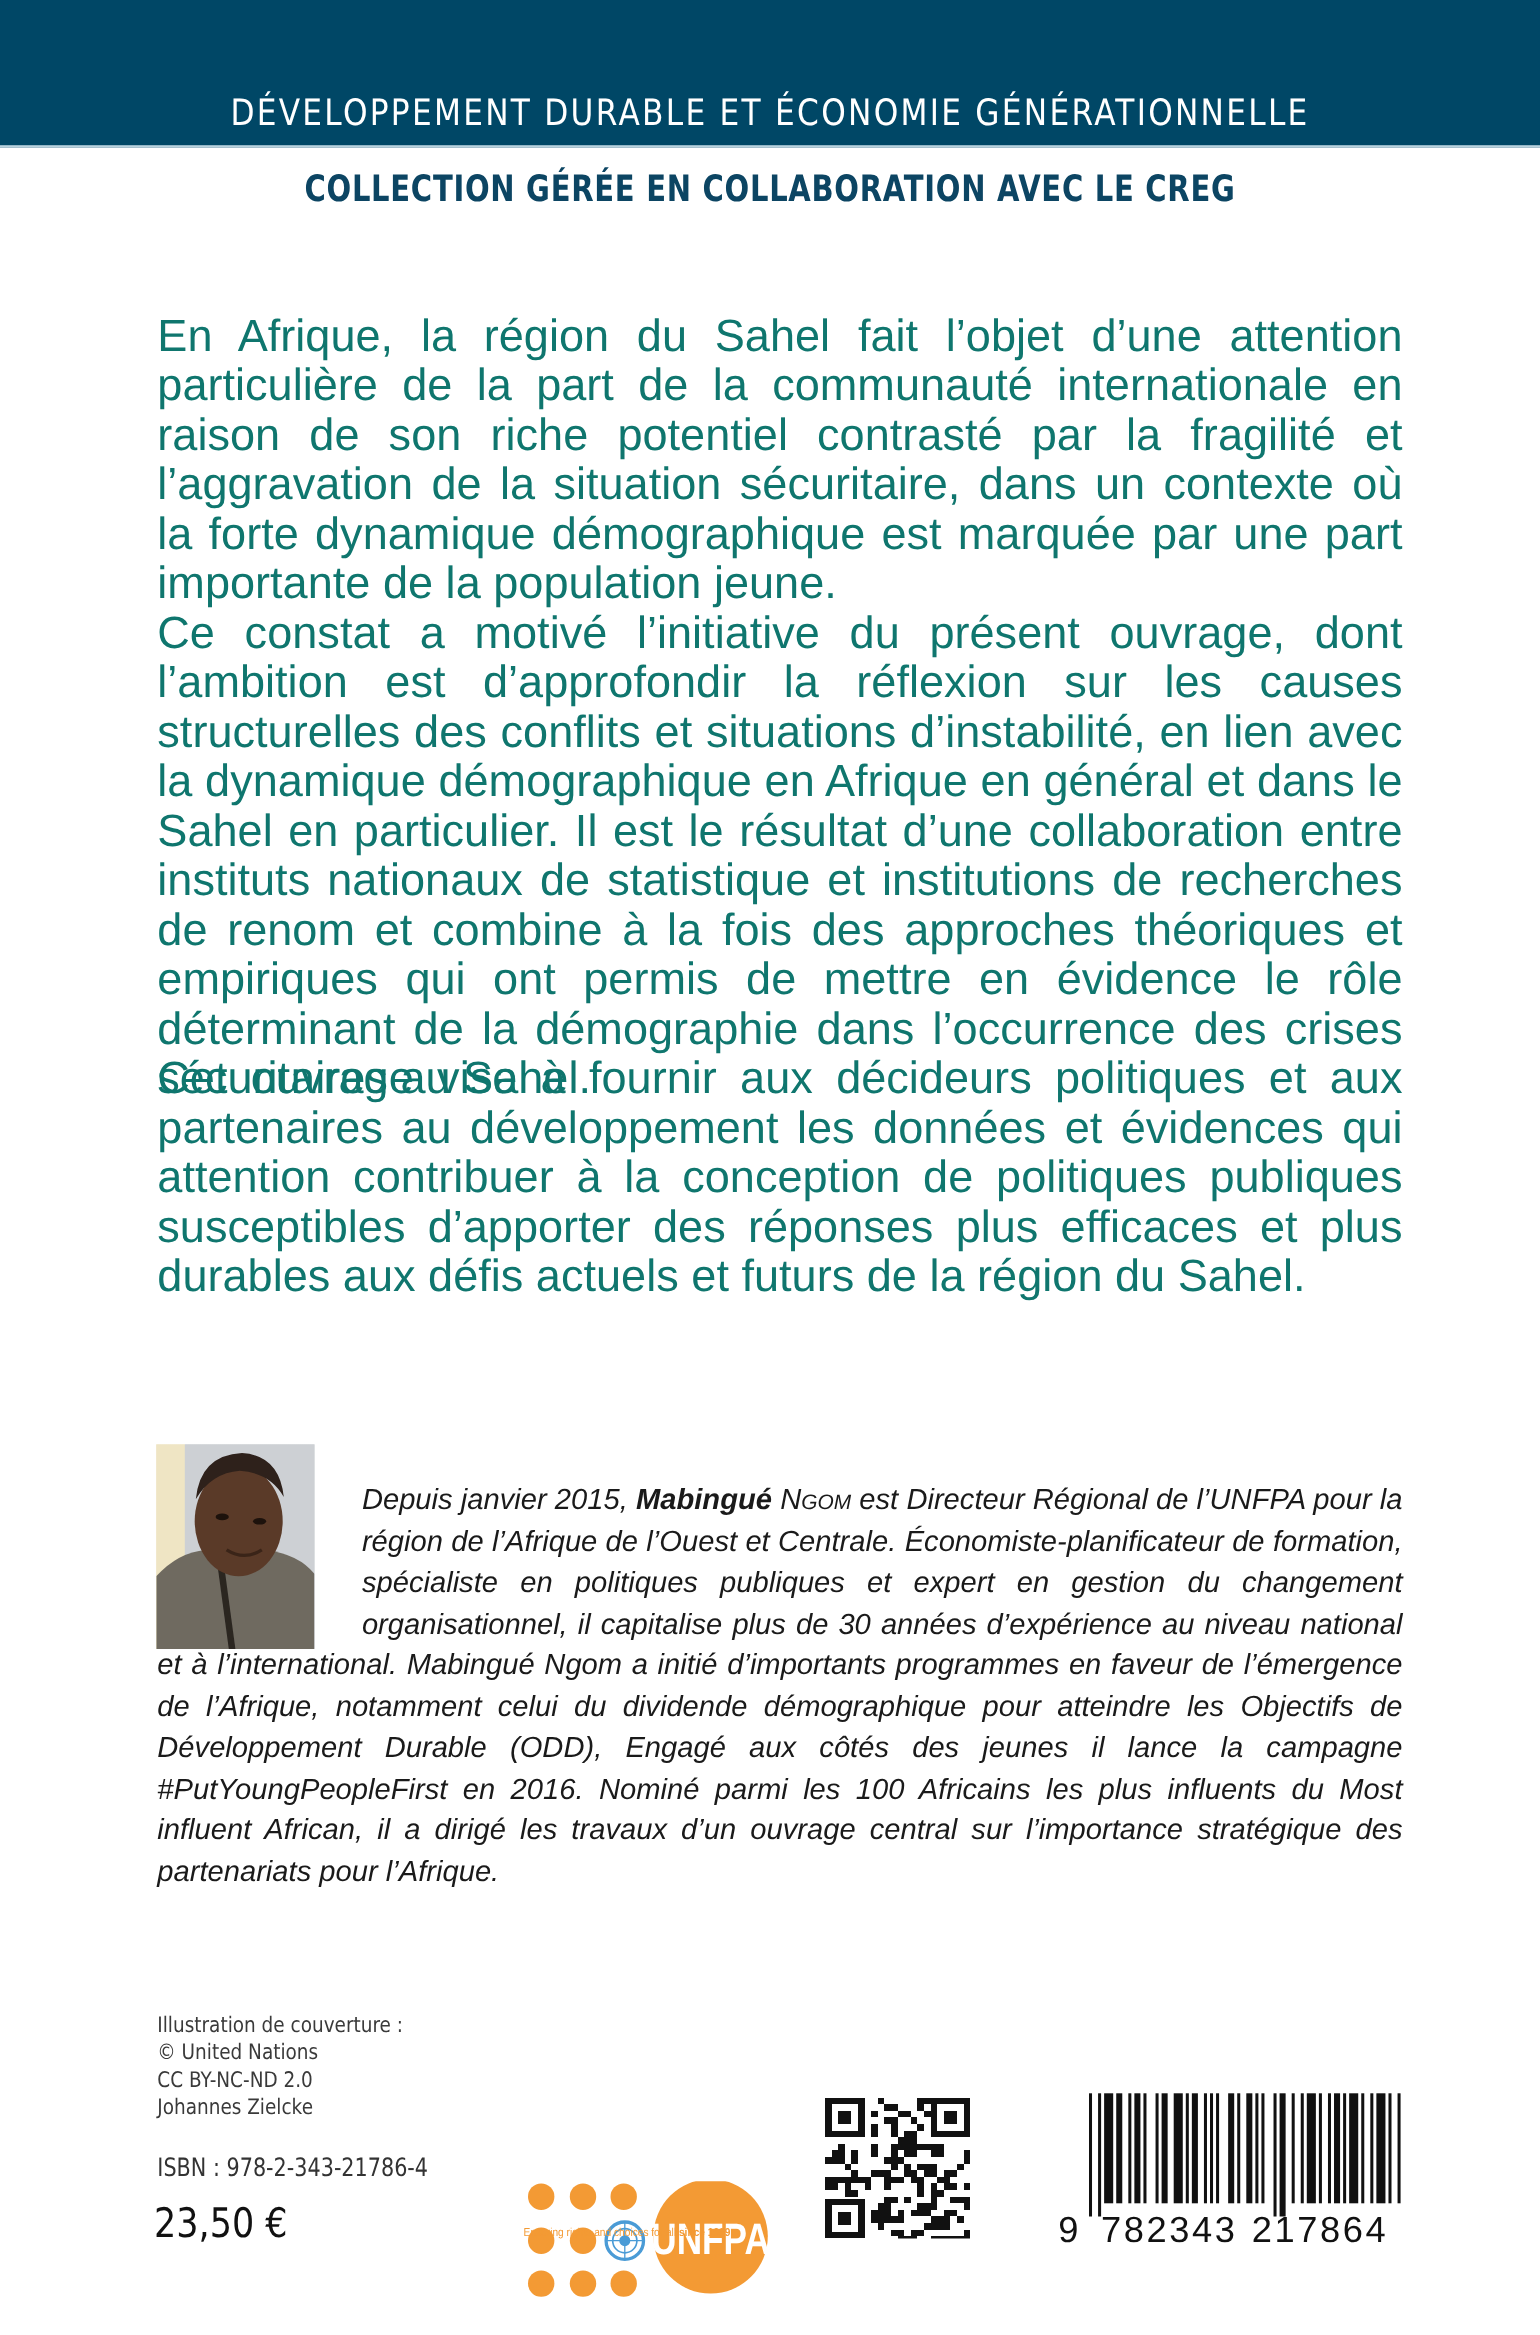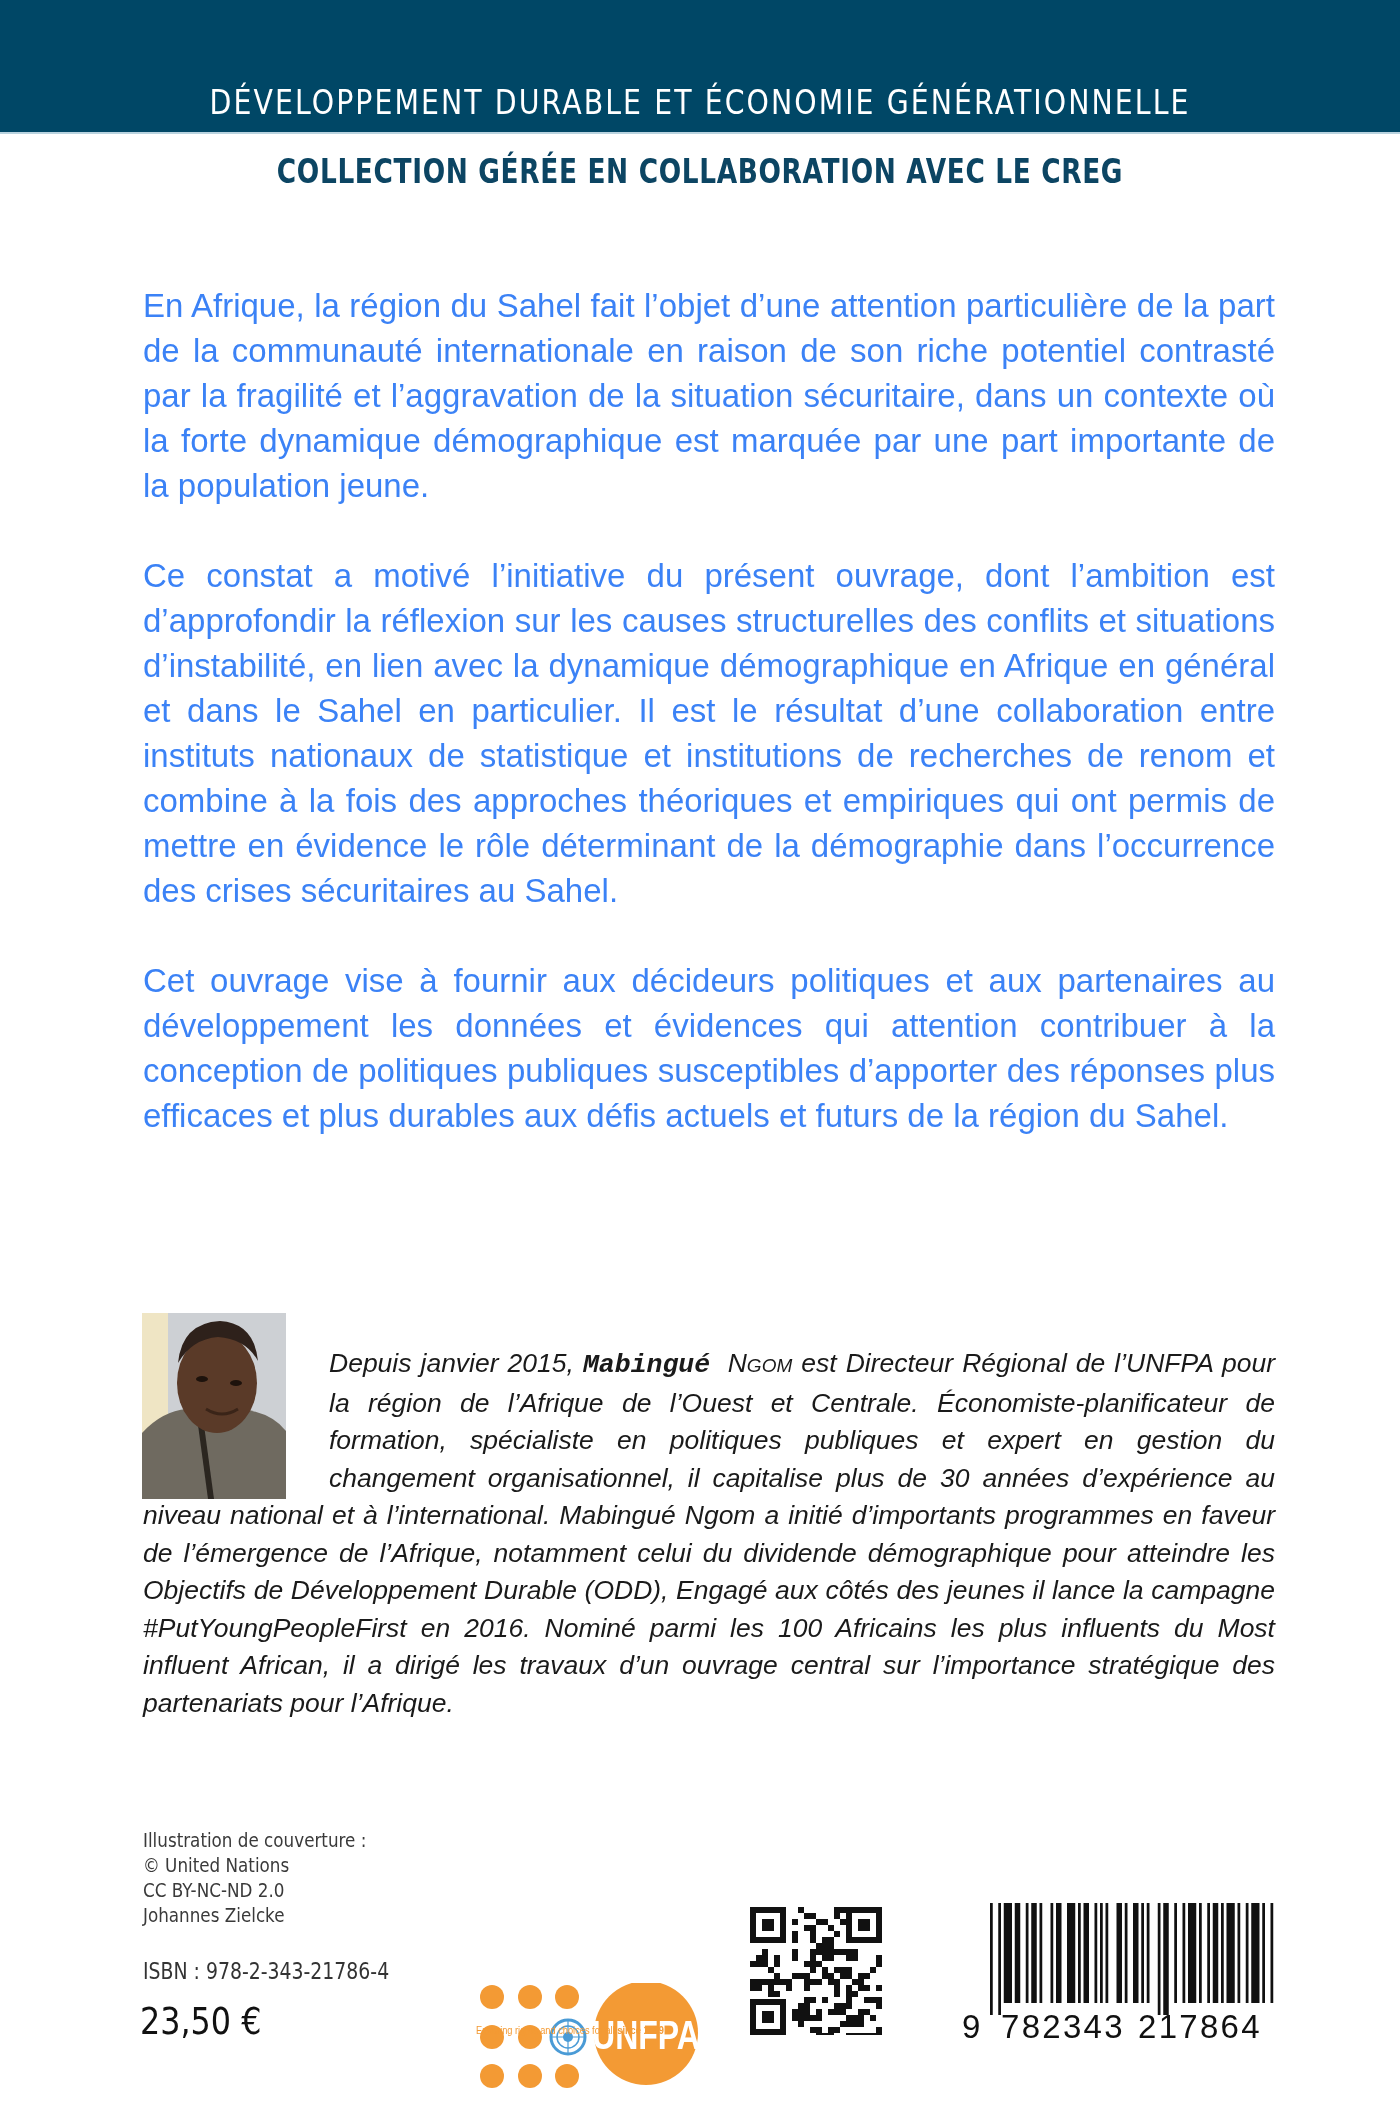--- a/index.html
+++ b/index.html
@@ -2,31 +2,31 @@
 <html><head>
 <meta charset="utf-8">
 <style>
   html, body { margin: 0; padding: 0; background: #ffffff; }
   body { width: 1400px; height: 2123px; position: relative; overflow: hidden; font-family: "Liberation Sans", sans-serif; color: #1a1a1a; }
 
   .band { position: absolute; left: 0; top: 0; width: 1400px; height: 132px; background: #004766; border-bottom: 2px solid #b9d3df; }
   .series-title { position: absolute; left: 0; width: 1400px; top: 83px; text-align: center; color: #ffffff; font-family: "DejaVu Sans", sans-serif; font-size: 33px; letter-spacing: 2.4px; font-weight: normal; transform: scaleX(0.86); transform-origin: center; white-space: nowrap; }
   .collection-title { position: absolute; left: 0; width: 1400px; top: 152px; text-align: center; color: #0c4563; font-family: "DejaVu Sans", sans-serif; font-weight: bold; font-size: 33px; letter-spacing: 0.8px; transform: scaleX(0.80); transform-origin: center; white-space: nowrap; }
 
-  .blurb { position: absolute; left: 143px; width: 1132px; font-size: 33px; line-height: 45px; text-align: justify; color: #3b82f6; margin: 0; }
+  .blurb { position: absolute; left: 143px; width: 1132px; font-size: 41px; line-height: 45px; text-align: justify; color: #0f766e; margin: 0; }
   .p1 { top: 283px; }
   .p2 { top: 553px; }
   .p3 { top: 958px; }
 
   .author-photo { position: absolute; left: 142px; top: 1313px; width: 144px; height: 186px; overflow: hidden; background: linear-gradient(90deg, #efe6c8 0 18%, #cfd2d6 18% 100%); }
   .author-photo svg { display: block; }
 
   .bio { position: absolute; left: 143px; top: 1345px; width: 1132px; font-size: 26.5px; line-height: 37.5px; font-style: italic; text-align: justify; color: #1a1a1a; margin: 0; }
   .bio .float-spacer { float: left; width: 186px; height: 148px; }
-  .bio b { font-weight: bold; font-family: Liberation Mono, monospace; }
+  .bio b { font-weight: bold; }
   .bio .smallcaps { font-variant: small-caps; font-weight: normal; }
 
   .credits { position: absolute; left: 143px; top: 1828px; font-family: "DejaVu Sans", sans-serif; font-size: 19.5px; line-height: 25px; color: #3a3a3a; transform: scaleX(0.86); transform-origin: left; }
   .isbn { position: absolute; left: 143px; top: 1958px; font-family: "DejaVu Sans", sans-serif; font-size: 23px; color: #333; transform: scaleX(0.82); transform-origin: left; white-space: nowrap; }
   .price { position: absolute; left: 140px; top: 2000px; font-family: "DejaVu Sans", sans-serif; font-size: 37px; color: #111; transform: scaleX(0.86); transform-origin: left; white-space: nowrap; }
 
   .unfpa { position: absolute; left: 476px; top: 1983px; width: 230px; height: 130px; }
   .unfpa-tagline { position: absolute; left: 476px; top: 2024px; font-size: 10.5px; color: #f39a34; white-space: nowrap; transform: scaleX(0.88); transform-origin: left; }
   .unfpa-tagline b { font-weight: bold; }
 

